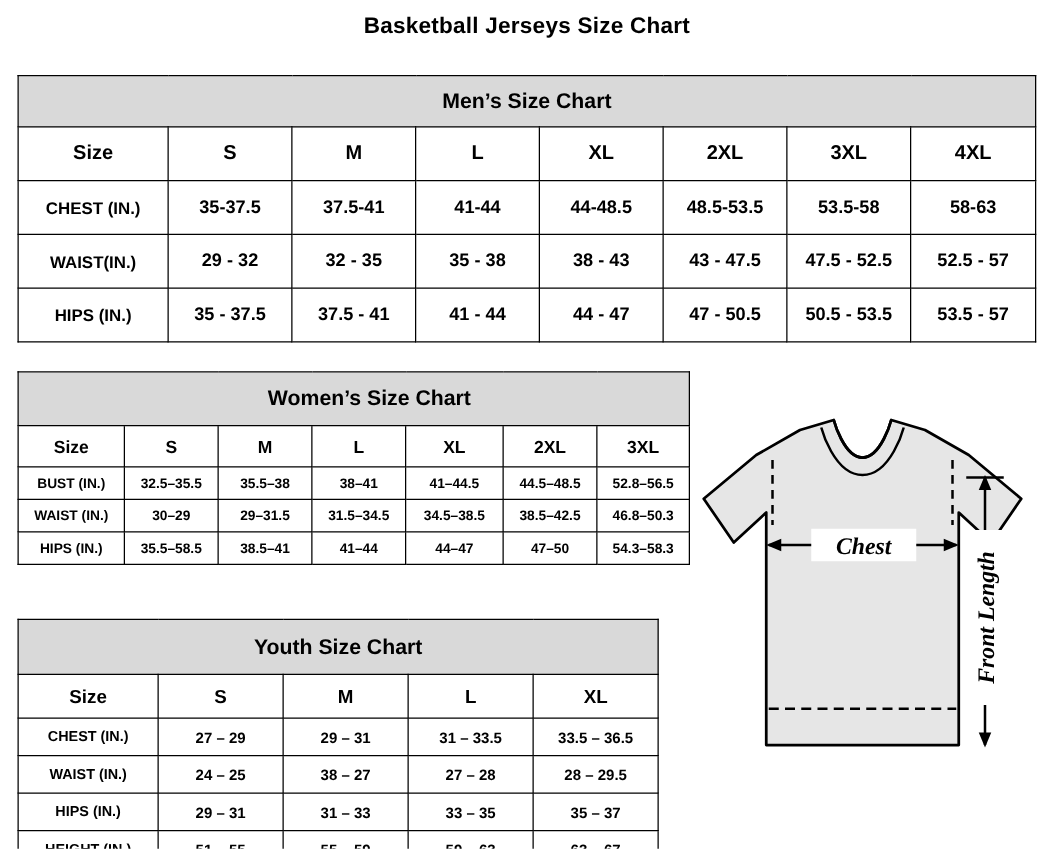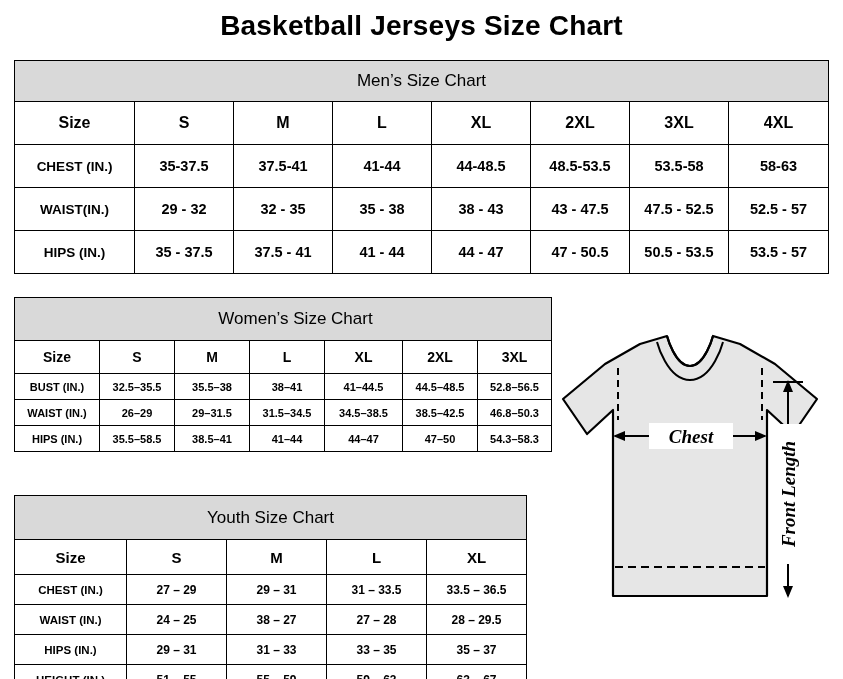--- a/index.html
+++ b/index.html
@@ -10,40 +10,40 @@
   body {
     width: 843px;
     height: 679px;
     font-family: "Liberation Sans", sans-serif;
     color: #000;
     position: relative;
     overflow: hidden;
   }
   #page-title {
     text-align: center;
-    font-size: 28px;
+    font-size: 18px;
     font-weight: bold;
     margin: 10px 0 0 0;
     letter-spacing: 0.2px;
   }
 
   table {
     border-collapse: collapse;
     table-layout: fixed;
   }
   table td, table th {
     border: 1px solid #000;
     text-align: center;
     vertical-align: middle;
     font-weight: bold;
     background: #fff;
   }
   .tbl-caption {
     background: #d9d9d9 !important;
-    font-weight: normal;
+    font-weight: bold;
     margin-top: 12px;
   }
   .hdr-row td {
     background: #fff;
   }
 
   
   #men-table {
     position: absolute;
     left: 14px;
@@ -227,21 +227,21 @@
       <td class="rowlabel">BUST (IN.)</td>
       <td>32.5–35.5</td>
       <td>35.5–38</td>
       <td>38–41</td>
       <td>41–44.5</td>
       <td>44.5–48.5</td>
       <td>52.8–56.5</td>
     </tr>
     <tr>
       <td class="rowlabel">WAIST (IN.)</td>
-      <td>26–29</td>
+      <td>30–29</td>
       <td>29–31.5</td>
       <td>31.5–34.5</td>
       <td>34.5–38.5</td>
       <td>38.5–42.5</td>
       <td>46.8–50.3</td>
     </tr>
     <tr>
       <td class="rowlabel">HIPS (IN.)</td>
       <td>35.5–58.5</td>
       <td>38.5–41</td>

